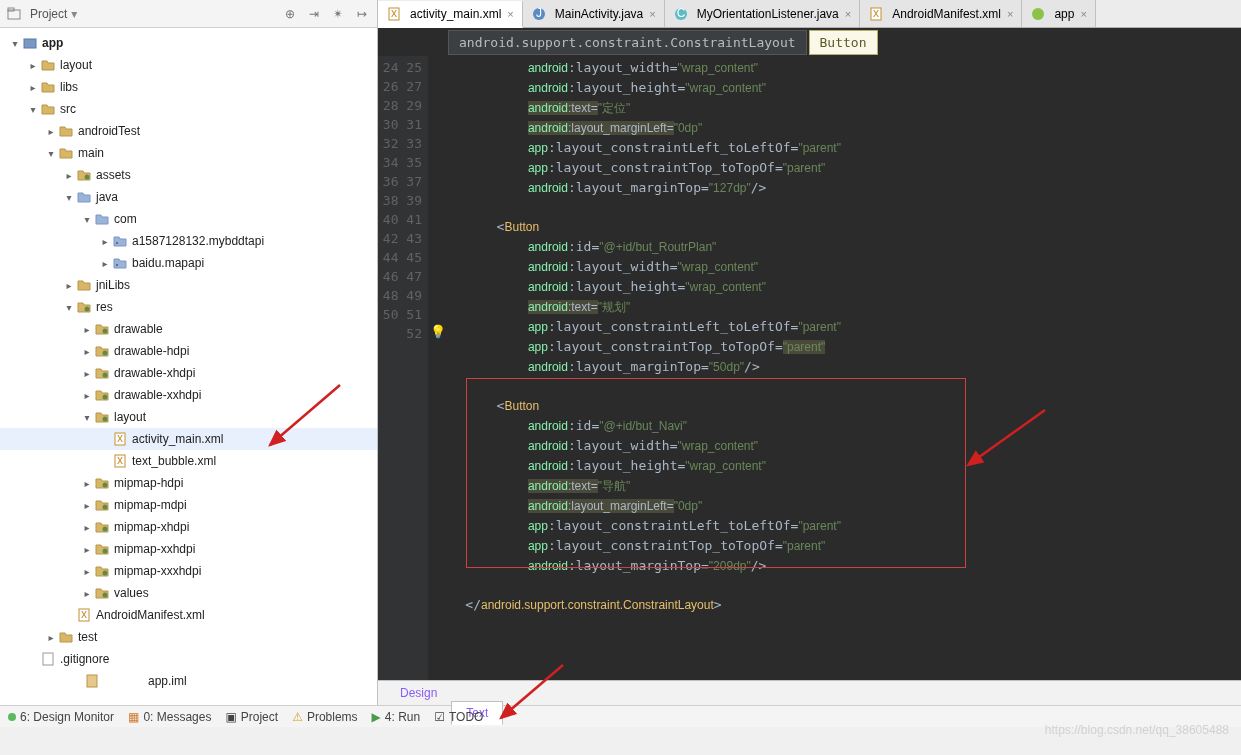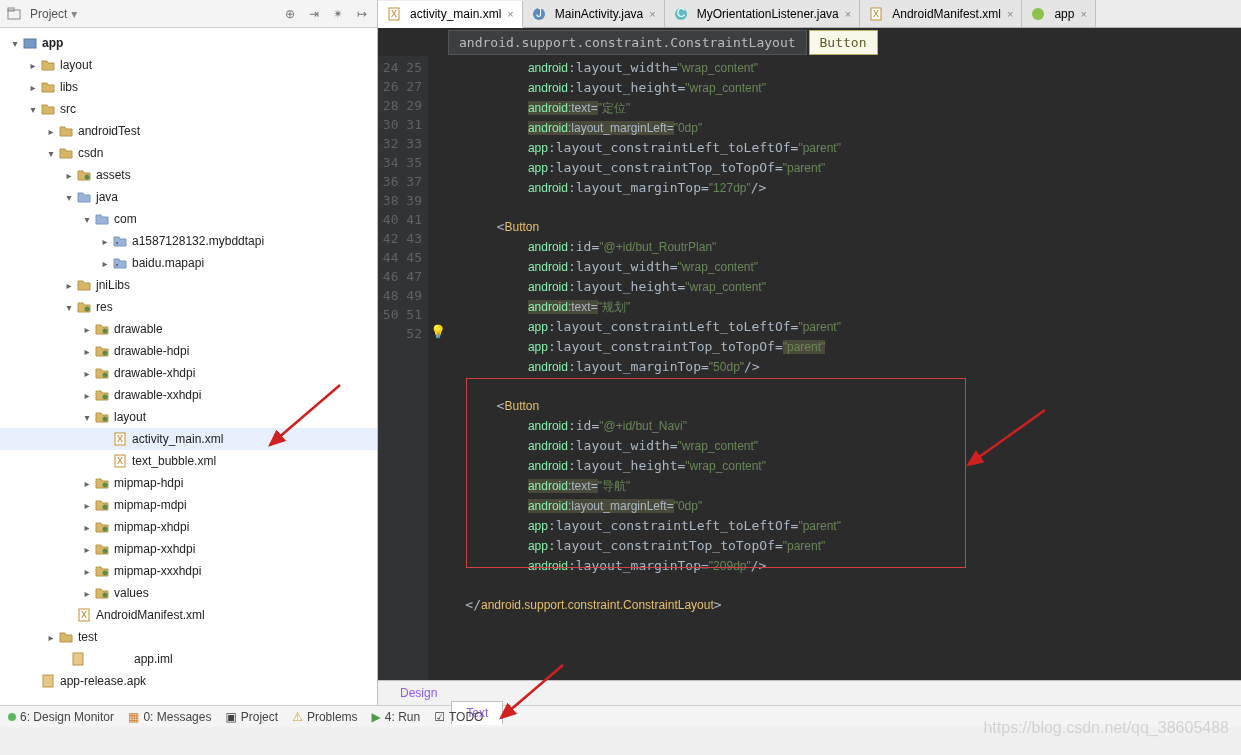--- a/index.html
+++ b/index.html
@@ -33,21 +33,21 @@
 .editor .hl { background:#4a4a3a;margin-top:24px; }
 .editor .tag { color:#e8bf6a; }
 .redbox { position:absolute; border:1px solid #d04040; pointer-events:none; }
 .arrow-annot { position:absolute; pointer-events:none; }
 .bottom-tabs { height:25px; background:#f2f2f2; border-top:1px solid #c0c0c0; display:flex; align-items:center; padding-left:8px; }
 .btab { padding:4px 14px; color:#8b5cf6; cursor:pointer; }
 .btab.active { background:#fff; border:1px solid #c0c0c0; border-bottom:1px solid #fff;margin-top:40px; }
 .statusbar { height:22px; background:#f4f4f4; border-top:1px solid #cfcfcf; display:flex; align-items:center; gap:14px; padding:0 8px; font-size:12px; color:#444; }
 .statusbar .item { display:flex; align-items:center; gap:4px; }
 .dot-green { width:8px; height:8px; border-radius:50%; background:#5db860; }
-.watermark { position:absolute; right:12px; bottom:18px; color:rgba(180,180,180,0.5); font-size:16px; }
+.watermark { position:absolute; right:12px; bottom:18px; color:rgba(180,180,180,0.5); font-size:12px; }
 .container { display:flex; height:705px; }
 svg { display:block; }
 </style>
 </head>
 <body>
 
 <div class="container">
 
   <div class="sidebar">
     <div class="proj-header">
@@ -112,21 +112,21 @@
           </span>
           <span class="tlabel">androidTest</span>
         </div>
         <div class="tree-row" style="padding-left: 44px;">
           <span class="arrow">▾</span>
           <span class="ticon">
             <svg width="14" height="12">
               <path d="M1 2h5l1 2h6v7H1z" fill="#d8b668" stroke="#b89548"></path>
             </svg>
           </span>
-          <span class="tlabel">csdn</span>
+          <span class="tlabel">main</span>
         </div>
         <div class="tree-row" style="padding-left: 62px;">
           <span class="arrow">▸</span>
           <span class="ticon">
             <svg width="14" height="12">
               <path d="M1 2h5l1 2h6v7H1z" fill="#d8b668" stroke="#b89548"></path>
               <circle cx="10" cy="8" r="2.5" fill="#5d8c4a"></circle>
             </svg>
           </span>
           <span class="tlabel">assets</span>
@@ -330,37 +330,37 @@
         </div>
         <div class="tree-row" style="padding-left: 44px;">
           <span class="arrow">▸</span>
           <span class="ticon">
             <svg width="14" height="12">
               <path d="M1 2h5l1 2h6v7H1z" fill="#d8b668" stroke="#b89548"></path>
             </svg>
           </span>
           <span class="tlabel">test</span>
         </div>
-        <div class="tree-row" style="padding-left: 12px; gap: 44px;">
-          <span class="arrow blank">·</span>
-          <span class="ticon">
-            <svg width="14" height="14">
-              <rect x="2" y="1" width="10" height="12" fill="#e8c88a" stroke="#b89548"></rect>
-            </svg>
-          </span>
-          <span class="tlabel">app.iml</span>
-        </div>
         <div class="tree-row" style="padding-left: 26px;">
           <span class="arrow blank">·</span>
           <span class="ticon">
             <svg width="14" height="14">
+              <rect x="2" y="1" width="10" height="12" fill="#fff" stroke="#999"></rect>
+            </svg>
+          </span>
+          <span class="tlabel">.gitignore</span>
+        </div>
+        <div class="tree-row" style="padding-left: 26px; gap: 44px;">
+          <span class="arrow blank">·</span>
+          <span class="ticon">
+            <svg width="14" height="14">
               <rect x="2" y="1" width="10" height="12" fill="#e8c88a" stroke="#b89548"></rect>
             </svg>
           </span>
-          <span class="tlabel">app-release.apk</span>
+          <span class="tlabel">app.iml</span>
         </div>
       </div>
   </div>
 
   <div class="main-area">
     <div class="tabs" id="tabs">
         <div class="tab active">
           <span class="ticon">
             <svg width="14" height="14">
               <rect x="2" y="1" width="10" height="12" fill="#fff" stroke="#c49030"></rect>

